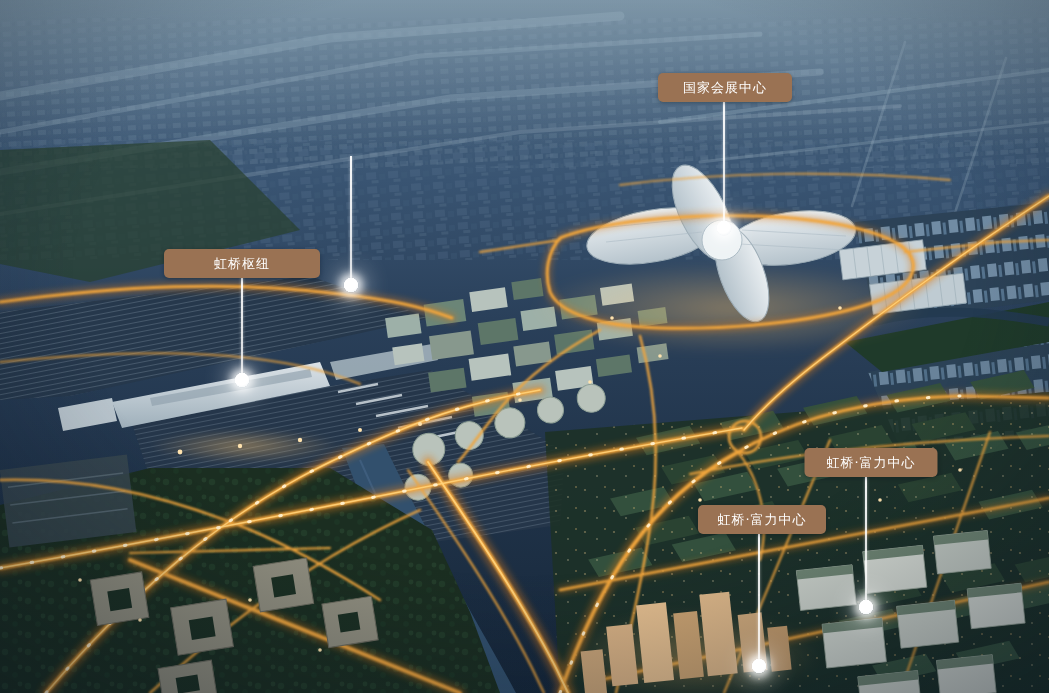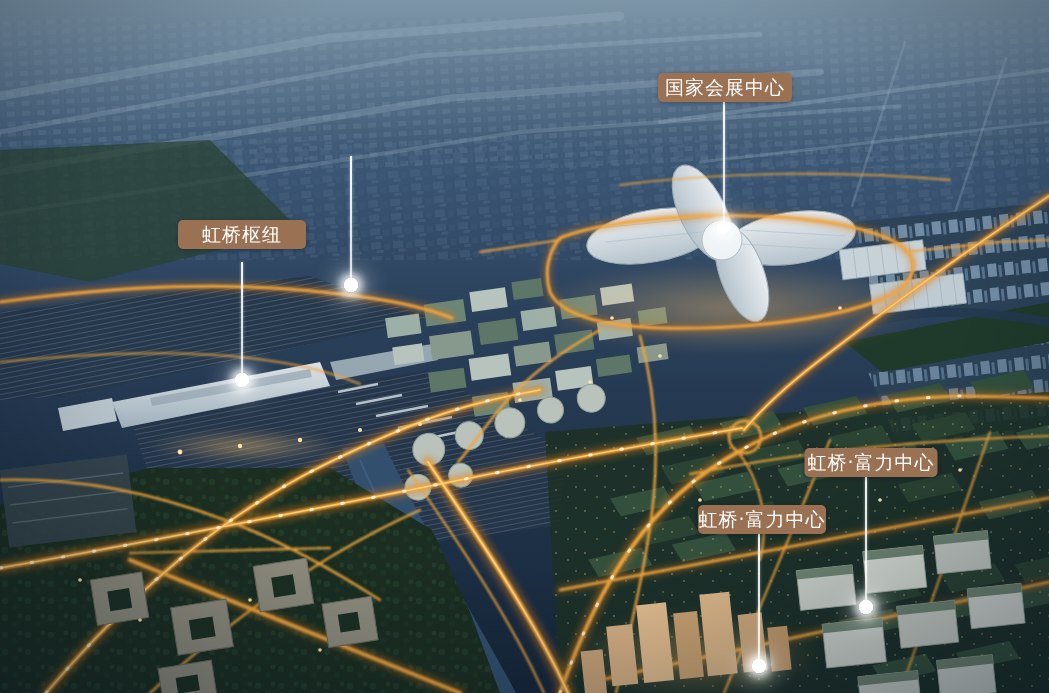--- a/index.html
+++ b/index.html
@@ -21,21 +21,21 @@
     background:radial-gradient(circle at 45% 40%, #ffffff 55%, #e8eef2);
     transform:translate(-50%,-50%);
     box-shadow:0 0 9px 4px rgba(255,255,255,.85), 0 0 22px 10px rgba(255,255,255,.35);
   }
   .marker-label{
     position:absolute;transform:translateX(-50%);
     height:29px;line-height:29px;border-radius:5px;
     background:var(--label-background,#9a7253);
     color:var(--label-text,#ffffff);
     text-align:center;white-space:nowrap;
-    font-size:19px;letter-spacing:1px;
+    font-size:13px;letter-spacing:1px;
     box-shadow:0 1px 4px rgba(10,20,30,.35);
   }
 </style>
 </head>
 <body>
 
 <div class="stage">
 
 <svg class="scene-svg" viewBox="0 0 1049 693">
   <defs>
@@ -432,21 +432,21 @@
   </div>
 
   <div class="marker">
     <div class="marker-line" style="left: 351px; top: 156px; height: 129px;"></div>
     <div class="marker-dot" style="left: 351px; top: 285px;"></div>
   </div>
 
   <div class="marker">
     <div class="marker-line" style="left: 242px; top: 262px; height: 118px;"></div>
     <div class="marker-dot" style="left: 242px; top: 380px;"></div>
-    <div class="marker-label" style="left: 242px; top: 220px; width: 128px;">
+    <div class="marker-label" style="left: 242px; top: 249px; width: 156px;">
       <span class="marker-label-text">虹桥枢纽</span>
     </div>
   </div>
 
   <div class="marker">
     <div class="marker-line" style="left: 866px; top: 477px; height: 130px;"></div>
     <div class="marker-dot" style="left: 866px; top: 607px;"></div>
     <div class="marker-label" style="left: 871px; top: 448px; width: 133px;">
       <span class="marker-label-text">虹桥·富力中心</span>
     </div>

